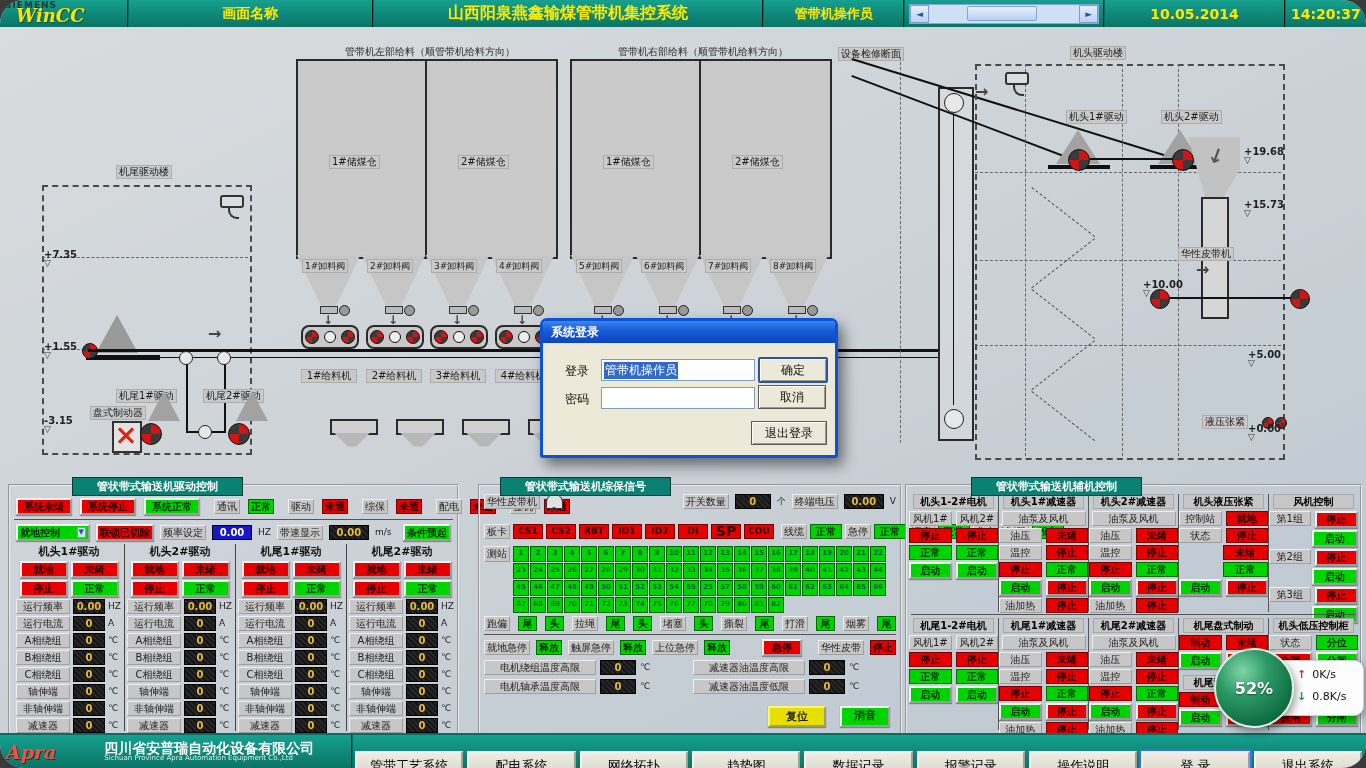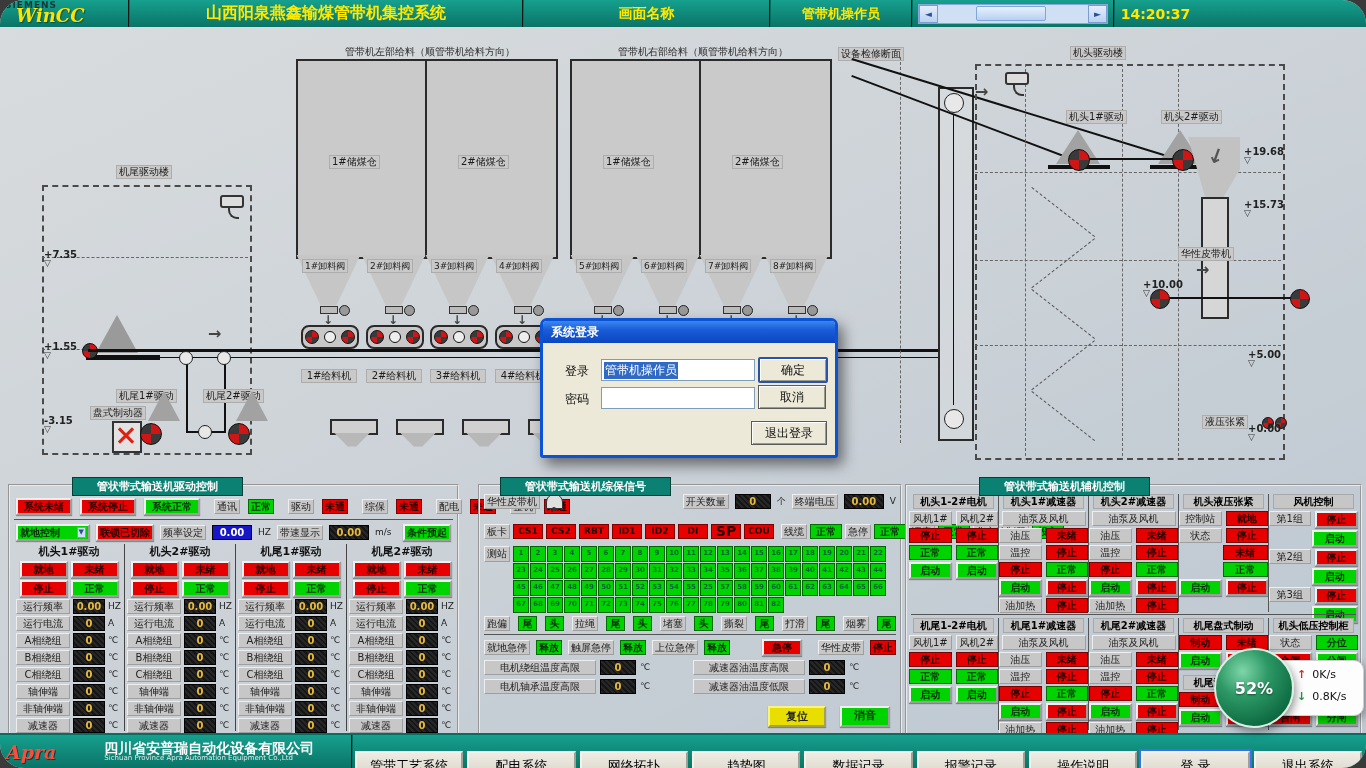--- a/index.html
+++ b/index.html
@@ -82,32 +82,33 @@
 </head>
 <body>
 
 <div id="stage">
 
   <div class="bar" style="top:0;height:27px;z-index:20;">
     <div class="cell" style="width:128px;justify-content:flex-start;">
       <span style="position:absolute;top:0;left:5px;font-size:9px;color:#123a38;letter-spacing:1px;">SIEMENS</span>
       <span style="position:absolute;top:5px;left:16px;font-family:'DejaVu Serif','Liberation Serif',serif;font-style:italic;font-size:18px;color:#ffe400;text-shadow:1px 1px 1px #054;">WinCC</span>
     </div>
+    <div class="cell" style="width:245px;font-size:14px;">画面名称</div>
     <div class="cell" style="width:392px;font-size:16px;">山西阳泉燕鑫输煤管带机集控系统</div>
-    <div class="cell" style="width:245px;font-size:14px;">画面名称</div>
     <div class="cell" style="width:140px;font-size:13px;">管带机操作员</div>
     <div class="cell" style="width:200px;">
       <div style="display:flex;width:188px;height:18px;background:#cfe0f5;border:1px solid #86a7d8;align-items:stretch;">
         <div class="sb-btn">◄</div>
         <div style="flex:1;position:relative;">
           <div style="position:absolute;left:38px;top:1px;width:68px;height:13px;background:linear-gradient(180deg,#e8f1fd,#b9d0f2);border:1px solid #7da7dd;border-radius:2px;"></div>
         </div>
         <div class="sb-btn">►</div>
       </div>
     </div>
+    <div class="cell" style="width:180px;font-size:14px;">10.05.2014</div>
     <div class="cell" style="width:81px;font-size:14px;border-right:none;">14:20:37</div>
   </div>
 
   <div class="abs" id="schematic" style="left:0;top:27px;width:1366px;height:450px;">
     <div class="stext" style="left:305px;top:18px;width:250px;text-align:center;">管带机左部给料（顺管带机给料方向）</div>
     <div class="stext" style="left:578px;top:18px;width:250px;text-align:center;">管带机右部给料（顺管带机给料方向）</div>
     <div class="schip" style="left:838px;top:20px;">设备检修断面</div>
 
     <div class="dashbox" style="left:42px;top:158px;width:206px;height:266px;"></div>
     <div class="schip" style="left:116px;top:138px;">机尾驱动楼</div>
@@ -721,21 +722,21 @@
           <div class="unit">℃</div>
         </div>
       </div>
     <div class="abs" style="right:10px;bottom:8px;display:flex;gap:14px;">
       <span class="b3" style="background:#e8df00;border-color:#f8f28a;font-size:11px;font-weight:bold;padding:1px 16px;color:#222;">复位</span>
       <span class="st-green b3" style="font-size:11px;padding:1px 12px;">消音</span>
     </div>
   </div>
 
   <div class="panel" style="left:905px;top:484px;width:453px;height:249px;">
-    <div class="tab" style="left:72px;">管状带式输送机辅机控制</div>
+    <div class="tab" style="left:64px;">管状带式输送机辅机控制</div>
     <div class="abs" id="aux-top" style="left:2px;top:8px;right:2px;height:118px;display:flex;">
         <div class="acol">
           <div>
             <div class="atitle">机头1-2#电机</div>
             <div class="arow">
               <div class="lab acell">风机1#</div>
               <div class="lab acell">风机2#</div>
             </div>
             <div class="arow">
               <div class="st-red acell">停止</div>

